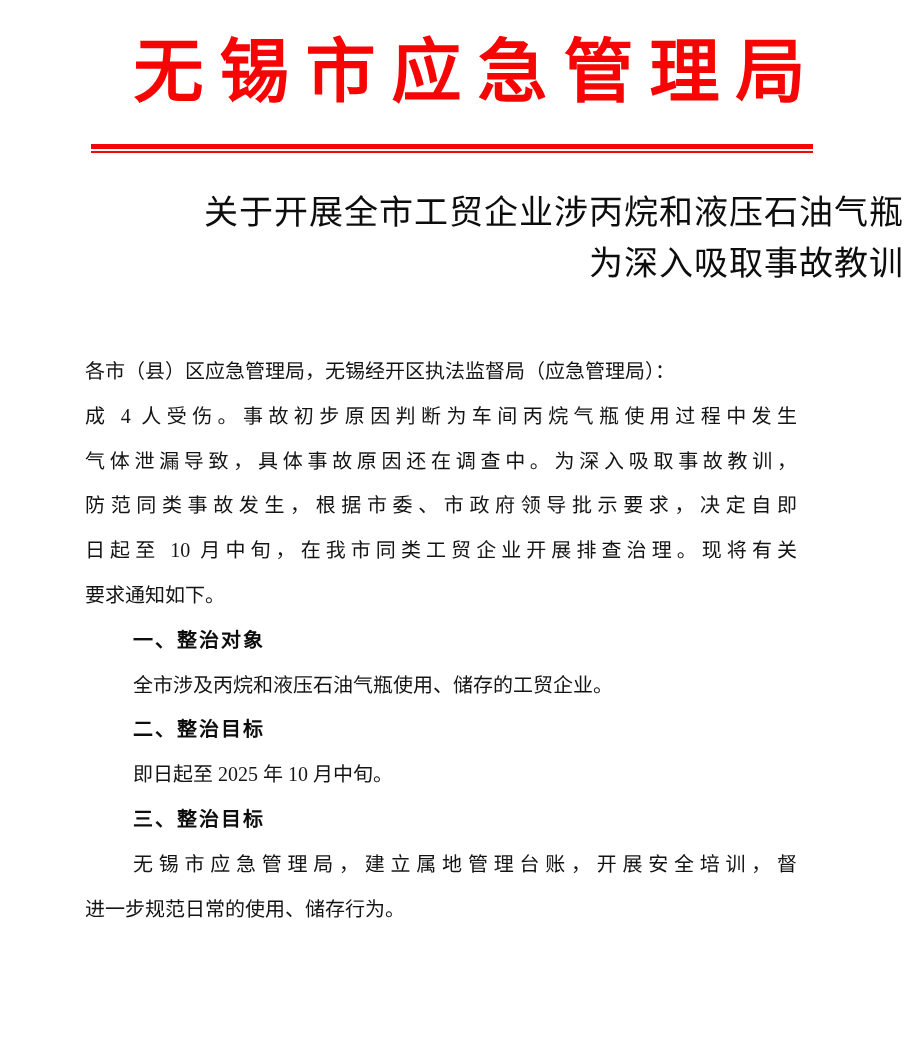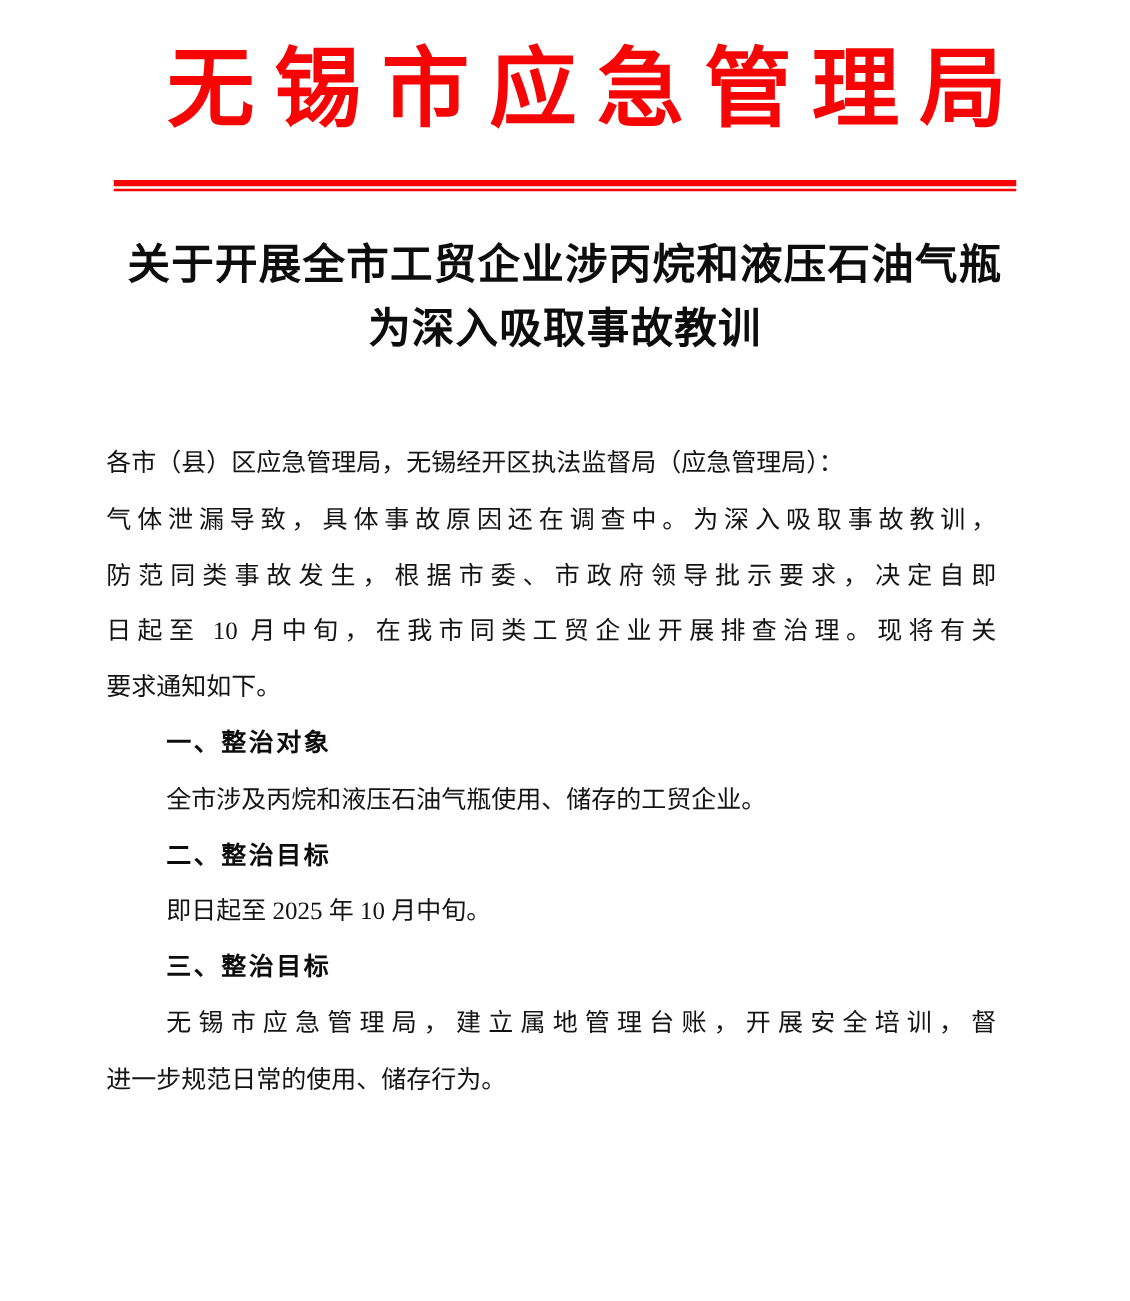--- a/index.html
+++ b/index.html
@@ -34,24 +34,24 @@
     margin: 31px auto 0 auto;
     width: 722px;
     height: 2px;
     background: #ffffff;
     border-top: 5px solid #f60505;
     border-bottom: 2px solid #f60505;
   }
   
   .doc-title {
     margin: 34px 0 0 0;
-    text-align: center;
+    text-align: right;
     font-size: 34px;
     line-height: 51px;
-    font-weight: bold;
+    font-weight: normal;
     color: #0d0d0d;
     letter-spacing: 1px;
   }
   
   .doc-body {
     margin: 60px 107px 0 85px;
     font-size: 20px;
     line-height: 44.8px;
     color: #141414;
   }
@@ -81,20 +81,21 @@
 
   <div class="divider"></div>
 
   <div class="doc-title">
     <div>关于开展全市工贸企业涉丙烷和液压石油气瓶</div>
     <div>为深入吸取事故教训</div>
   </div>
 
   <div class="doc-body" id="doc-body">
       <div class="line">各市（县）区应急管理局，无锡经开区执法监督局（应急管理局）：</div>
+      <div class="line fill">成 4 人受伤。事故初步原因判断为车间丙烷气瓶使用过程中发生</div>
       <div class="line fill">气体泄漏导致，具体事故原因还在调查中。为深入吸取事故教训，</div>
       <div class="line fill">防范同类事故发生，根据市委、市政府领导批示要求，决定自即</div>
       <div class="line fill">日起至 10 月中旬，在我市同类工贸企业开展排查治理。现将有关</div>
       <div class="line">要求通知如下。</div>
       <div class="line heading indent">一、整治对象</div>
       <div class="line indent">全市涉及丙烷和液压石油气瓶使用、储存的工贸企业。</div>
       <div class="line heading indent">二、整治目标</div>
       <div class="line indent">即日起至 2025 年 10 月中旬。</div>
       <div class="line heading indent">三、整治目标</div>
       <div class="line indent fill">无锡市应急管理局，建立属地管理台账，开展安全培训，督</div>

